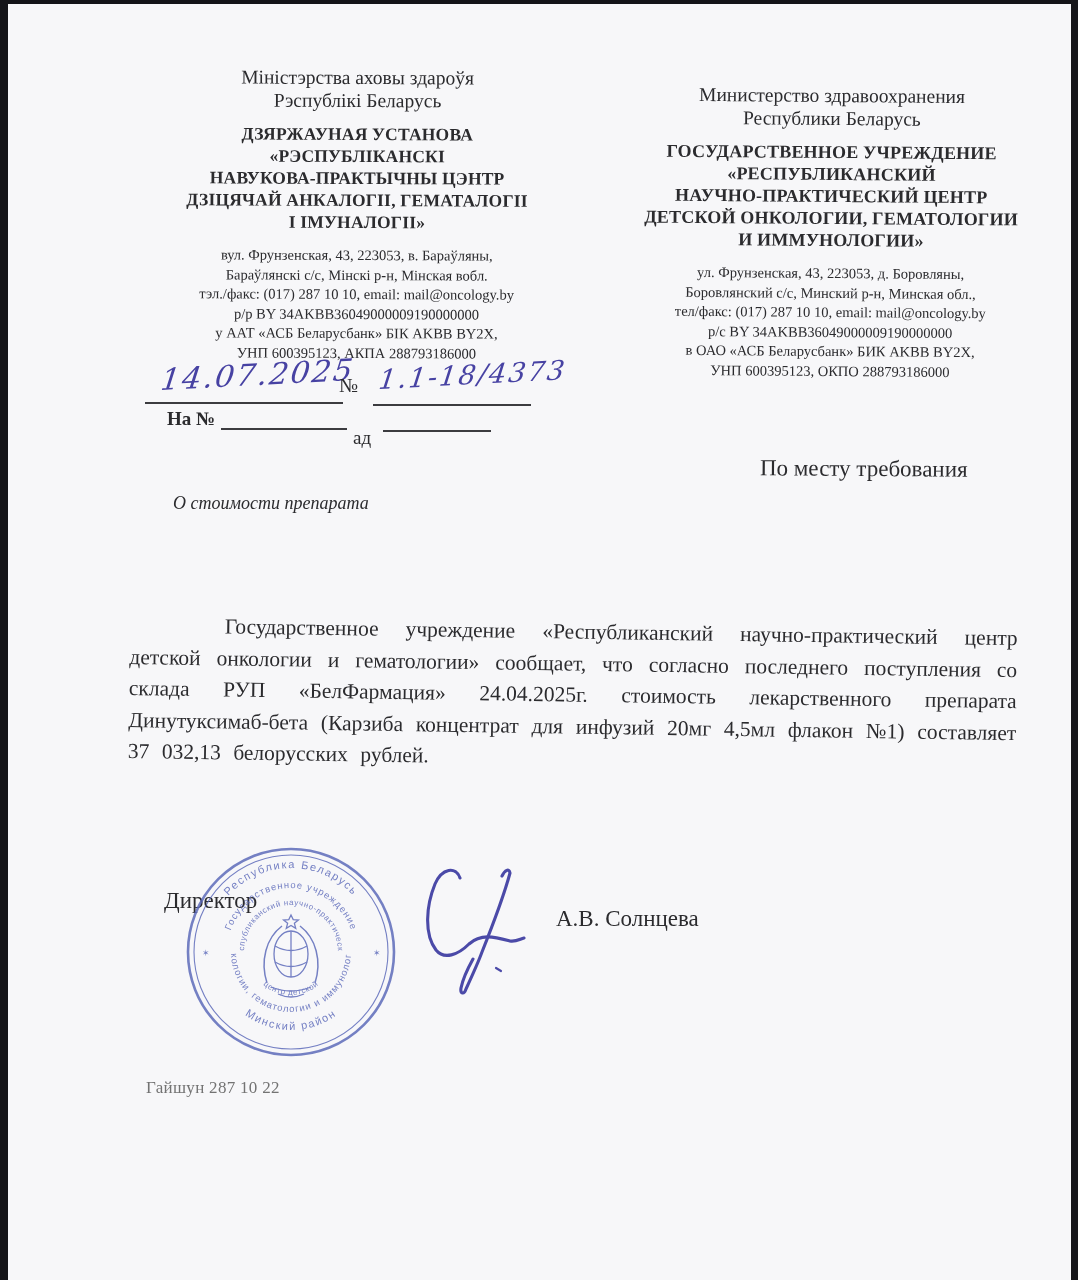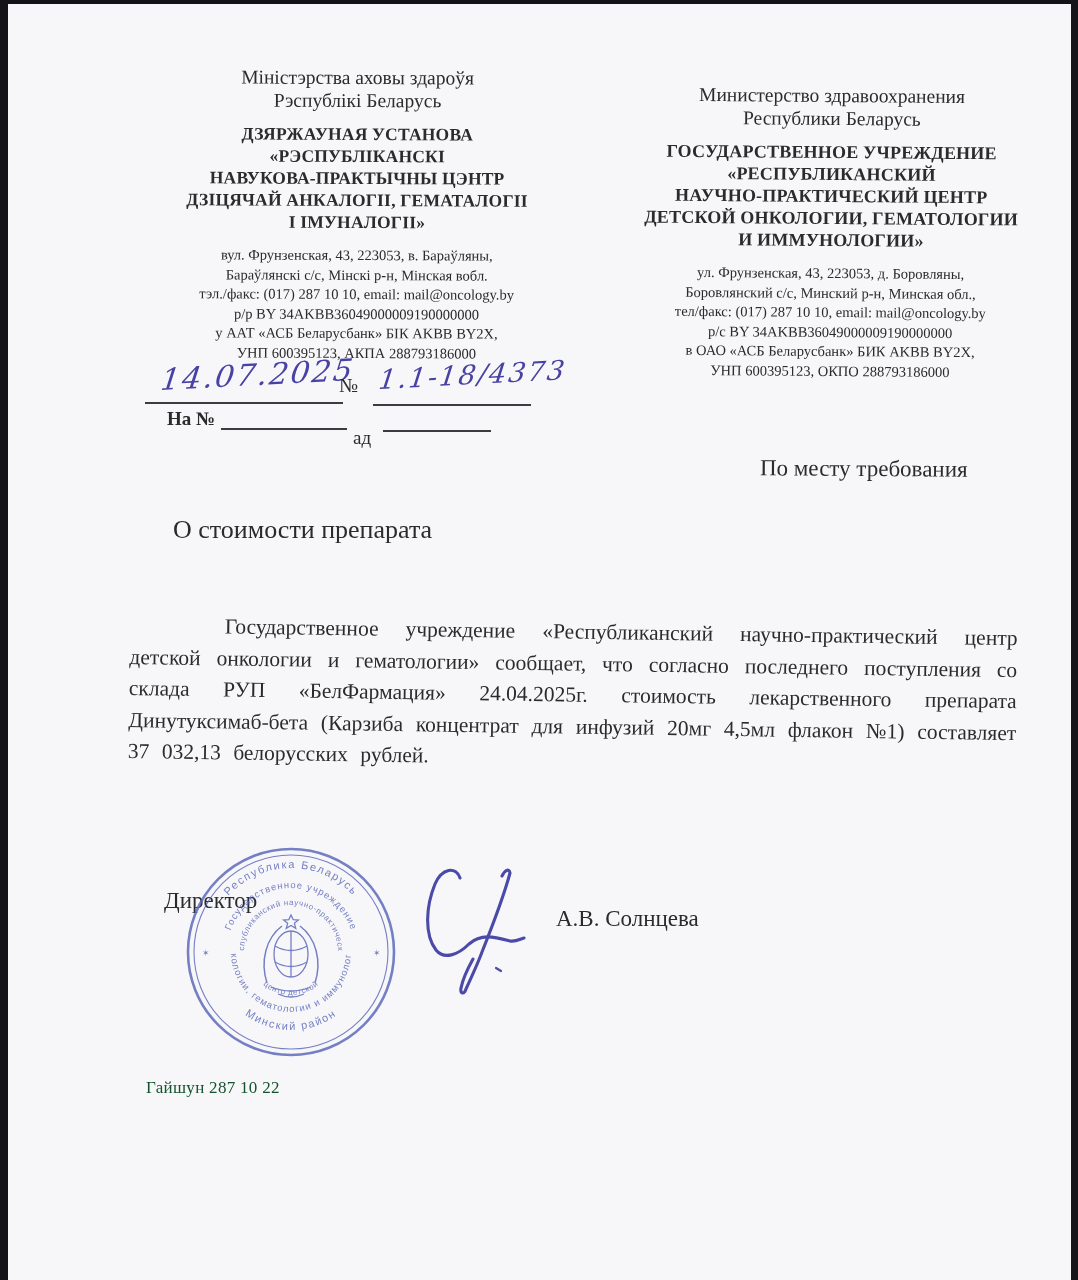--- a/index.html
+++ b/index.html
@@ -29,32 +29,32 @@
     letter-spacing:2px;white-space:nowrap;transform:skewX(-10deg) rotate(-3deg);
     transform-origin:left bottom;
   }
   .hand-date{position:absolute;left:14px;top:0;font-size:30px;}
   .hand-num{position:absolute;left:232px;top:2px;font-size:27px;}
   .uline{position:absolute;border-bottom:2px solid #3c3c40;height:0;}
   .ref-no{position:absolute;left:194px;top:12px;font-size:20px;}
   .ref-na{position:absolute;left:22px;top:46px;font-weight:bold;}
   .ref-ad{position:absolute;left:208px;top:65px;}
   .recipient{left:760px;top:456px;font-size:23px;transform:rotate(.4deg);}
-  .subject{left:173px;top:515px;font-size:26px;}
+  .subject{left:173px;top:493px;font-size:18px;font-style:italic;}
   .body-par{
     left:130px;top:610px;width:888px;
     font-size:21.5px;line-height:31.5px;
     text-align:justify;text-indent:95px;word-spacing:7px;
     transform:rotate(.85deg);transform-origin:left top;
   }
   .sig-title{left:164px;top:888px;font-size:23px;text-align:right;}
   .sig-name{left:556px;top:906px;font-size:23px;font-family:Liberation Serif, serif;}
   .stamp{left:182px;top:843px;width:218px;height:218px;opacity:.82;}
   .signature{left:398px;top:842px;width:170px;height:170px;}
-  .footer{left:146px;top:1078px;font-size:17px;color:#14532d;letter-spacing:.3px;}
+  .footer{left:146px;top:1078px;font-size:17px;color:#737373;letter-spacing:.3px;}
   .stamp text{fill:#5866b8;font-family:"Liberation Sans", sans-serif;}
   .t-outer{font-size:11px;letter-spacing:1.6px;}
   .t-mid{font-size:9.5px;letter-spacing:1px;}
   .t-inner{font-size:8px;letter-spacing:.6px;}
   .t-star{font-size:9px;}
 </style>
 </head>
 <body>
 
 <div class="blk edge-left"></div>

